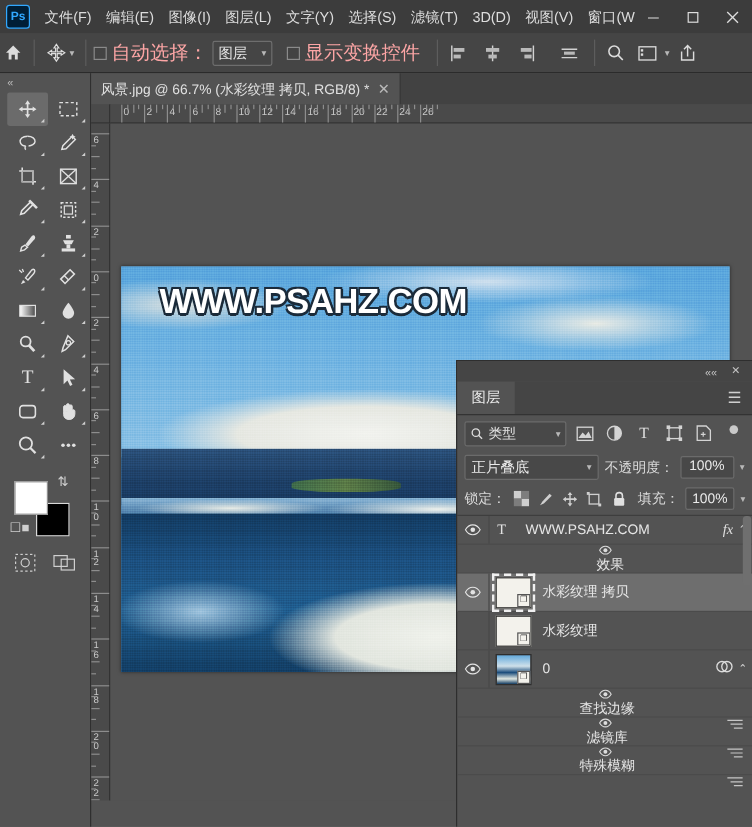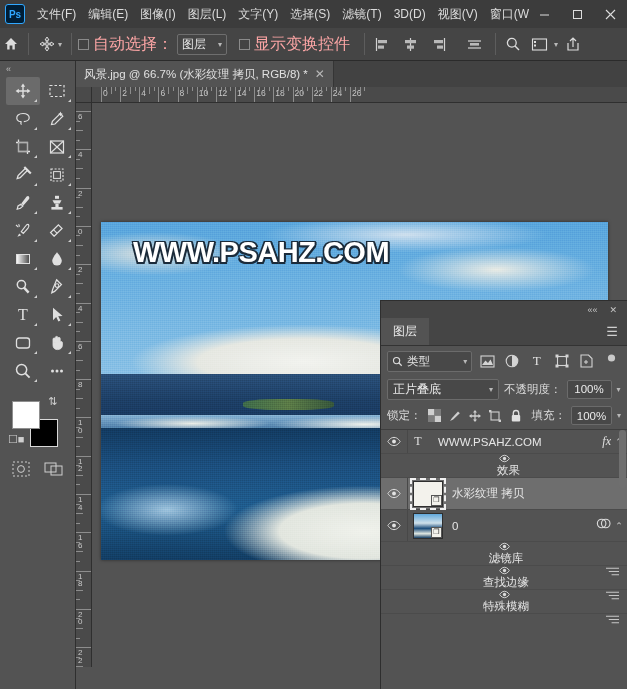--- a/index.html
+++ b/index.html
@@ -932,20 +932,28 @@
               <circle cx="8" cy="5.5" r="2.2" fill="#e3e3e3"></circle>
             </svg>
           </div>
           <div class="eye-sep"></div>
           <div class="thumb thumb-sel">
             <div class="so-badge">❐</div>
           </div>
           <div class="lname">水彩纹理 拷贝</div>
         </div>
         <div class="lrow tall">
+          <div class="eye"></div>
+          <div class="eye-sep"></div>
+          <div class="thumb">
+            <div class="so-badge">❐</div>
+          </div>
+          <div class="lname">水彩纹理</div>
+        </div>
+        <div class="lrow tall">
           <div class="eye">
             <svg width="14" height="11" viewBox="0 0 16 11">
               <path d="M8 0.8 C3.6 0.8 1 5.5 1 5.5 S3.6 10.2 8 10.2 S15 5.5 15 5.5 S12.4 0.8 8 0.8 Z" fill="none" stroke="#e3e3e3" stroke-width="1.1"></path>
               <circle cx="8" cy="5.5" r="2.2" fill="#e3e3e3"></circle>
             </svg>
           </div>
           <div class="eye-sep"></div>
           <div class="thumb photo">
             <div class="so-badge">❐</div>
           </div>
@@ -957,36 +965,36 @@
           <div class="caret">⌃</div>
         </div>
         <div class="sub-row">
           <div style="width:46px"></div>
           <div class="sub-eye">
             <svg width="11" height="9" viewBox="0 0 16 11">
               <path d="M8 0.8 C3.6 0.8 1 5.5 1 5.5 S3.6 10.2 8 10.2 S15 5.5 15 5.5 S12.4 0.8 8 0.8 Z" fill="none" stroke="#dcdcdc" stroke-width="1.3"></path>
               <circle cx="8" cy="5.5" r="2.4" fill="#dcdcdc"></circle>
             </svg>
           </div>
-          <div class="lname" style="margin-left:4px;">滤镜库</div>
+          <div class="lname" style="margin-left:4px;">查找边缘</div>
           <div class="filter-opt"><svg width="13" height="11" viewBox="0 0 14 11">
               <line x1="0" y1="2" x2="14" y2="2" stroke="#c6c6c6" stroke-width="1.1"></line>
               <line x1="3" y1="5.5" x2="14" y2="5.5" stroke="#c6c6c6" stroke-width="1.1"></line>
               <line x1="6" y1="9" x2="14" y2="9" stroke="#c6c6c6" stroke-width="1.1"></line>
             </svg></div>
         </div>
         <div class="sub-row">
           <div style="width:46px"></div>
           <div class="sub-eye">
             <svg width="11" height="9" viewBox="0 0 16 11">
               <path d="M8 0.8 C3.6 0.8 1 5.5 1 5.5 S3.6 10.2 8 10.2 S15 5.5 15 5.5 S12.4 0.8 8 0.8 Z" fill="none" stroke="#dcdcdc" stroke-width="1.3"></path>
               <circle cx="8" cy="5.5" r="2.4" fill="#dcdcdc"></circle>
             </svg>
           </div>
-          <div class="lname" style="margin-left:4px;">查找边缘</div>
+          <div class="lname" style="margin-left:4px;">滤镜库</div>
           <div class="filter-opt"><svg width="13" height="11" viewBox="0 0 14 11">
               <line x1="0" y1="2" x2="14" y2="2" stroke="#c6c6c6" stroke-width="1.1"></line>
               <line x1="3" y1="5.5" x2="14" y2="5.5" stroke="#c6c6c6" stroke-width="1.1"></line>
               <line x1="6" y1="9" x2="14" y2="9" stroke="#c6c6c6" stroke-width="1.1"></line>
             </svg></div>
         </div>
         <div class="sub-row">
           <div style="width:46px"></div>
           <div class="sub-eye">
             <svg width="11" height="9" viewBox="0 0 16 11">

